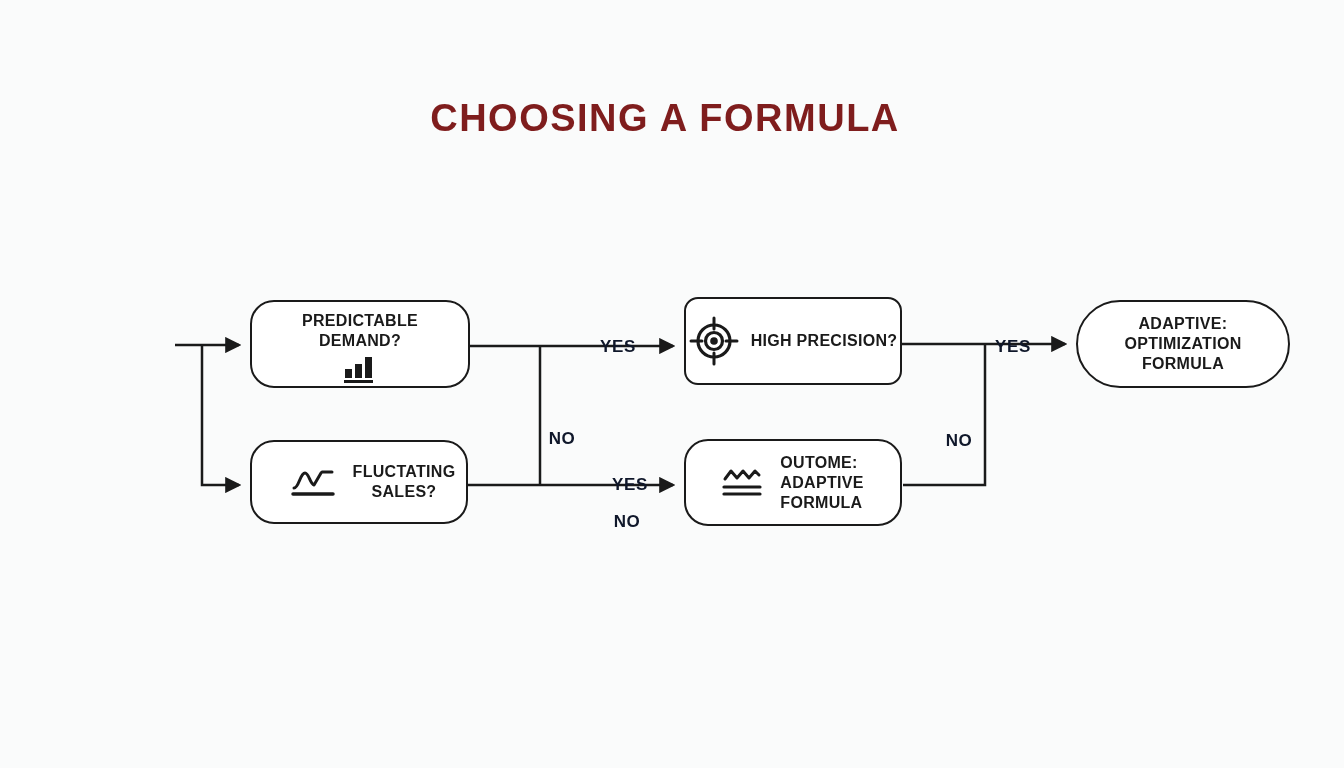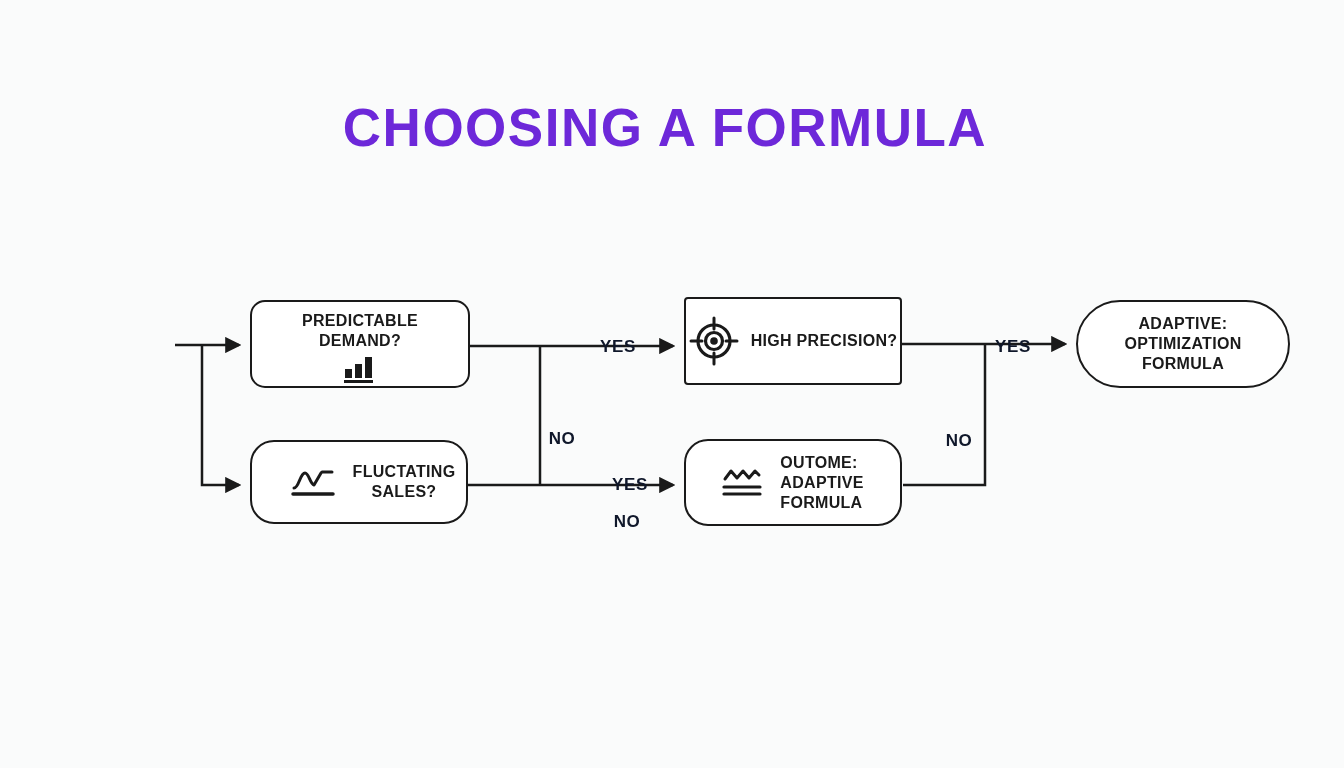--- a/index.html
+++ b/index.html
@@ -15,24 +15,24 @@
     background: #fafbfb;
     overflow: hidden;
     color: #1a1a1a;
   }
   .title {
     position: absolute;
     left: 0;
     top: 97px;
     width: 1330px;
     text-align: center;
-    font-size: 53px;
+    font-size: 38px;
     font-weight: bold;
     letter-spacing: 1.5px;
-    color: #6d28d9;
+    color: #7f1d1d;
   }
   .connector-layer {
     position: absolute;
     left: 0; top: 0;
     width: 1344px;
     height: 768px;
   }
   .node {
     position: absolute;
     box-sizing: border-box;
@@ -54,36 +54,36 @@
   .node-start {
     left: 38px; top: 318px;
     width: 137px; height: 53px;
     border-radius: 16px;
     gap: 7px;
   }
   .node-start .label { font-size: 17px; letter-spacing: 0.8px; }
   .node-predictable {
     left: 250px; top: 300px;
     width: 220px; height: 88px;
-    border-radius: 15px;
+    border-radius: 24px;
     flex-direction: column;
     gap: 3px;
     padding-top: 6px;
   }
   .node-fluctating {
     left: 250px; top: 440px;
     width: 218px; height: 84px;
     border-radius: 24px;
     gap: 16px;
     padding-left: 28px;
   }
   .node-precision {
     left: 684px; top: 297px;
     width: 218px; height: 88px;
-    border-radius: 4px;
+    border-radius: 14px;
     gap: 12px;
   }
   .node-adaptive {
     left: 684px; top: 439px;
     width: 218px; height: 87px;
     border-radius: 24px;
     gap: 16px;
   }
   .node-adaptive .label { text-align: left; }
   .node-optimization {

